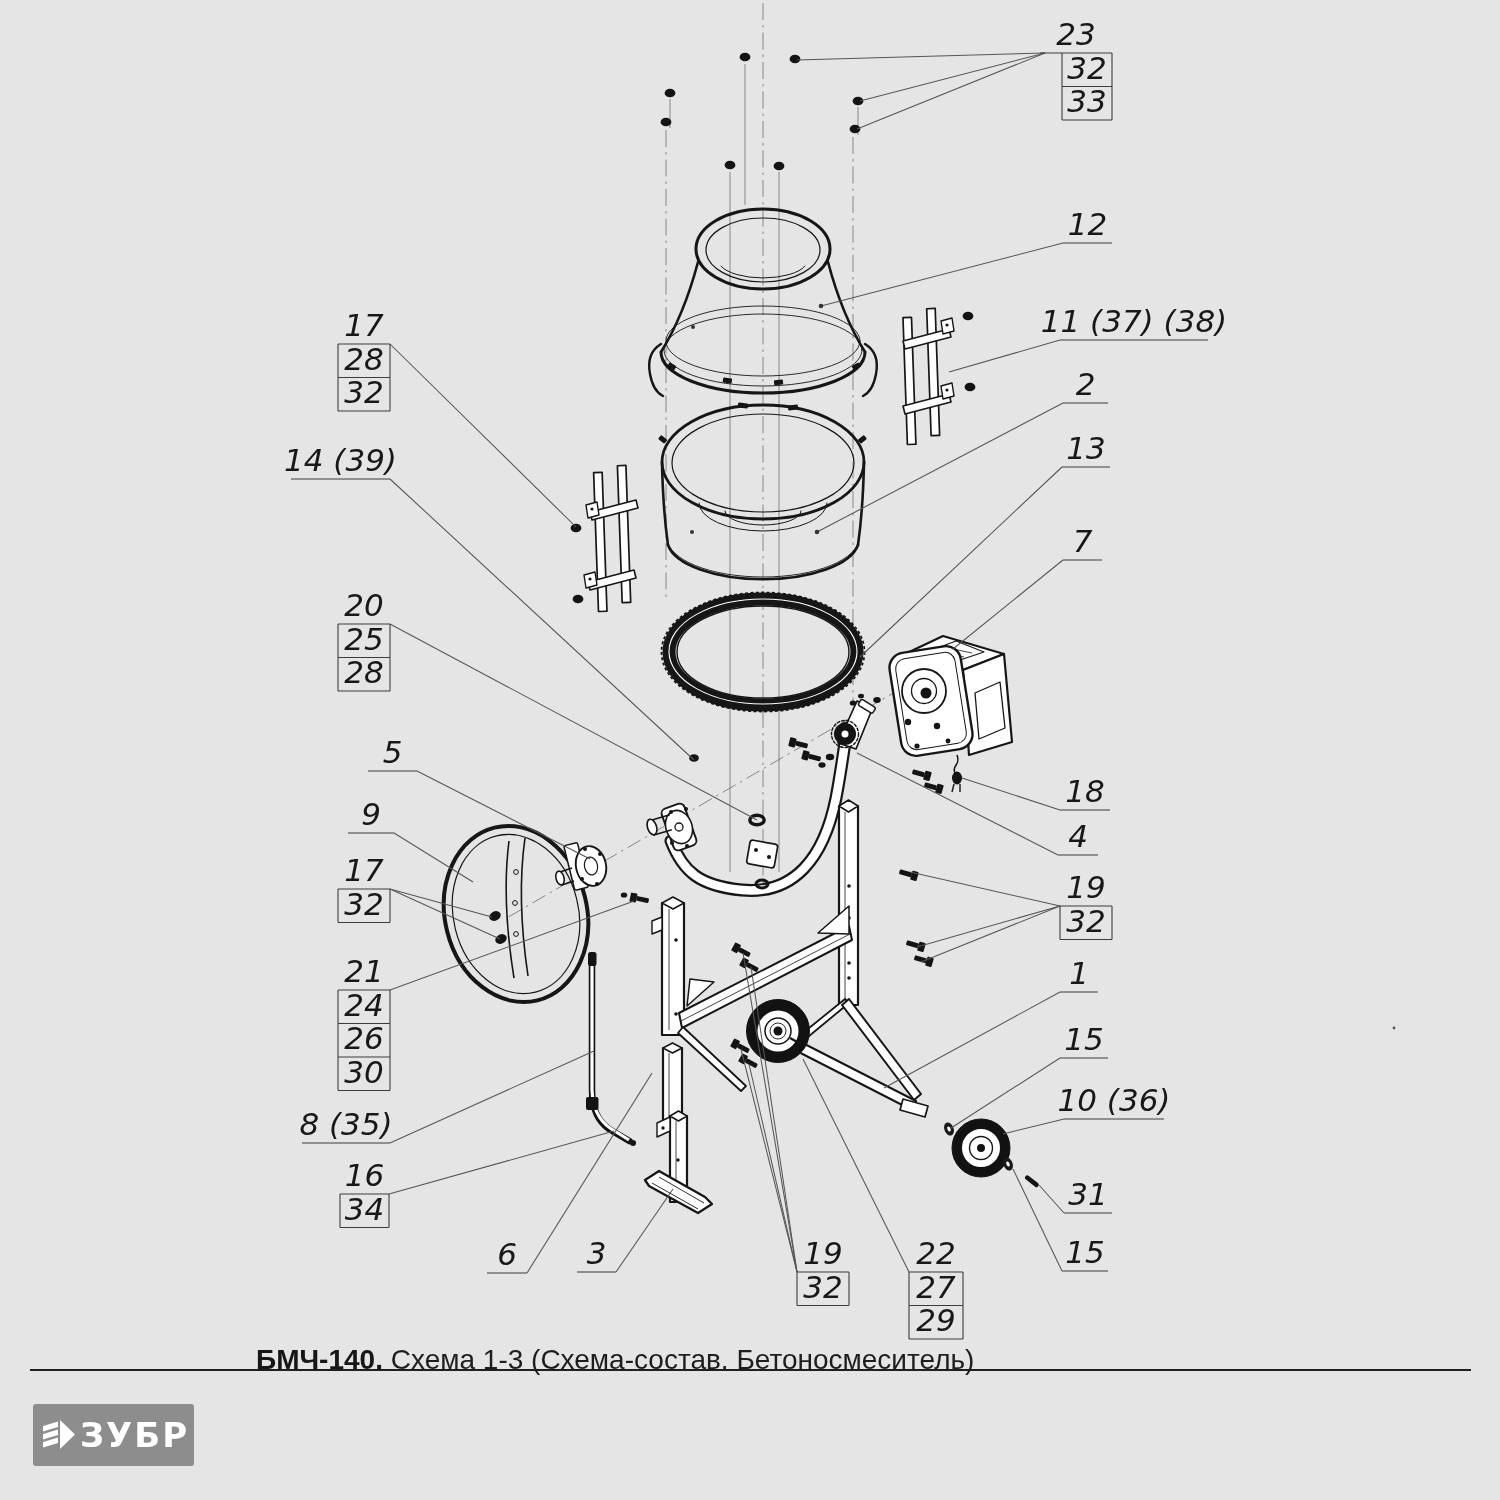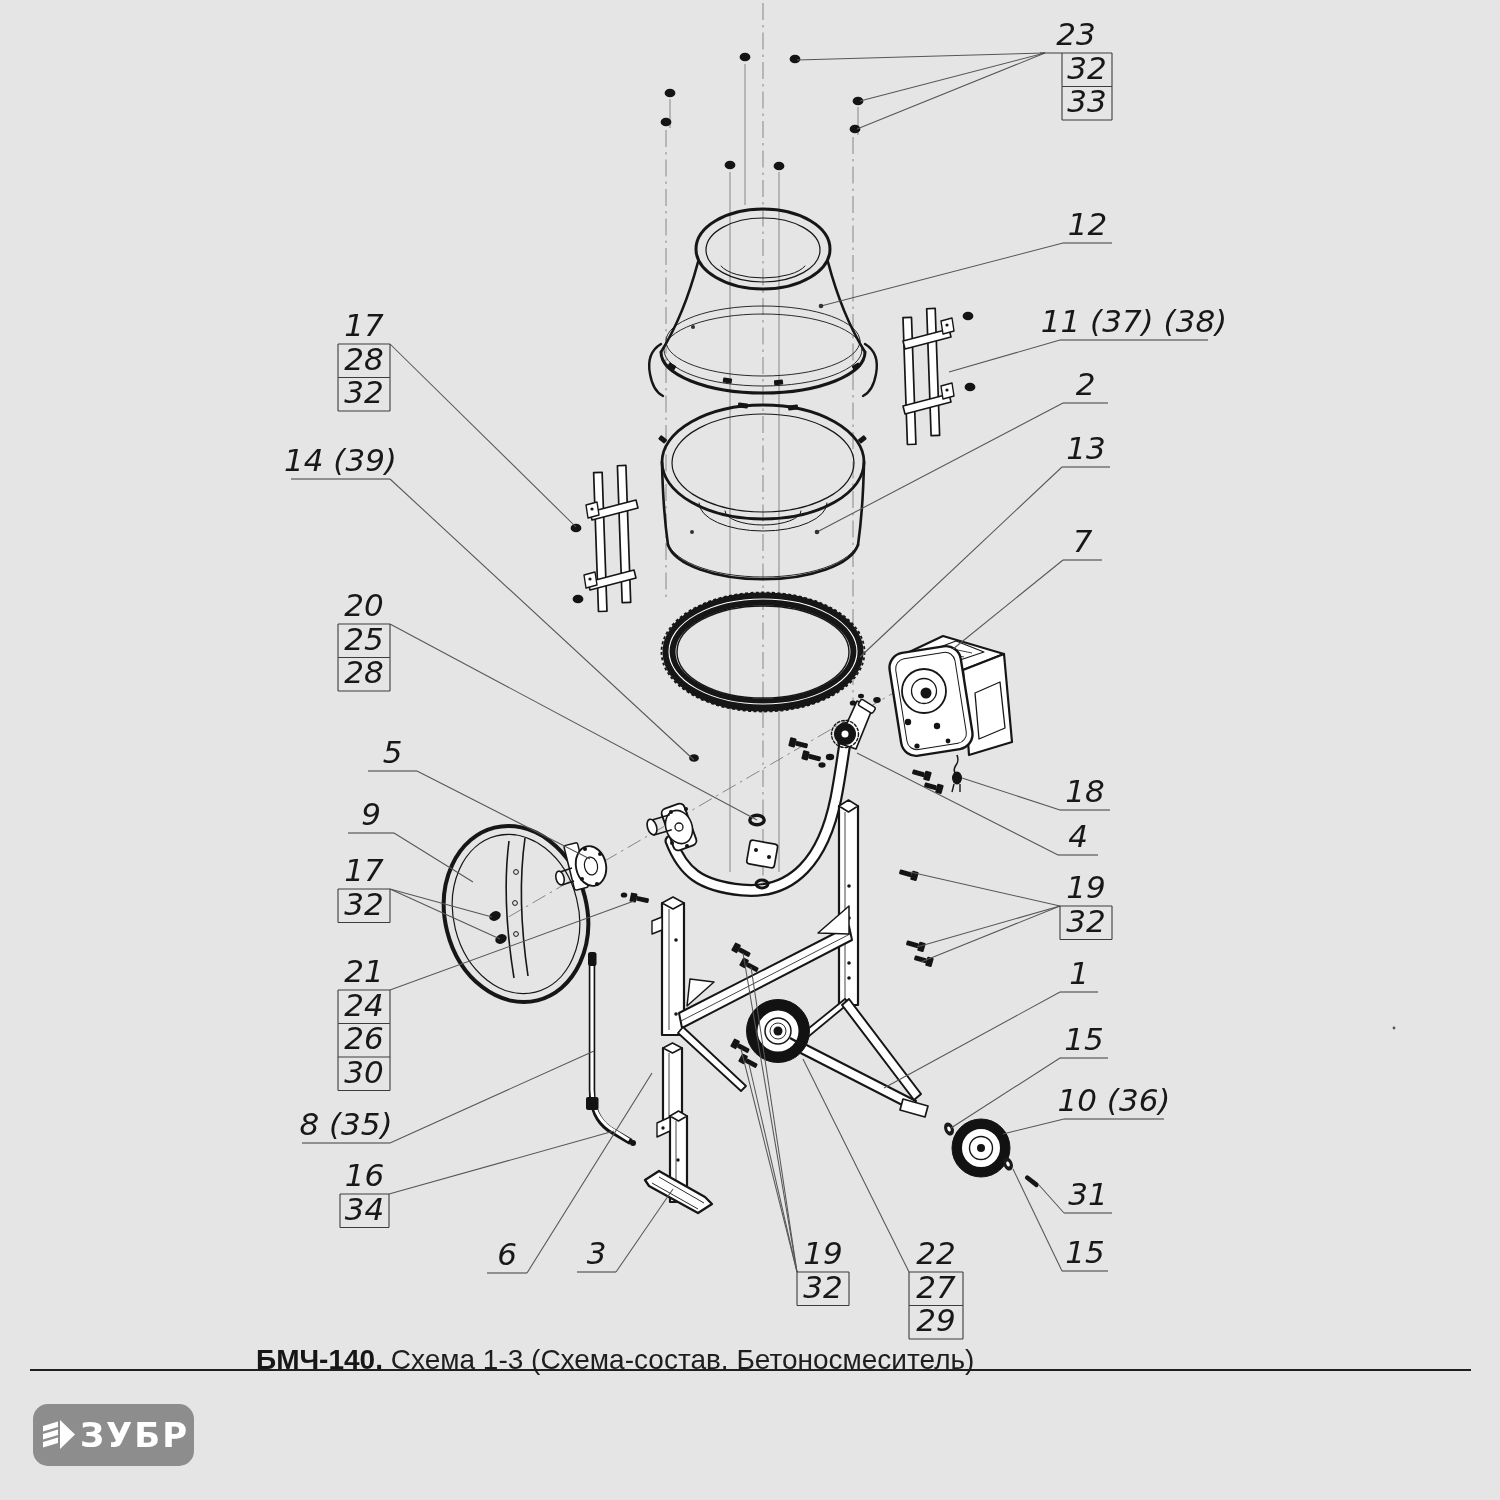--- a/index.html
+++ b/index.html
@@ -2,21 +2,21 @@
 <html><head>
 <meta charset="utf-8">
 <style>
   html,body{margin:0;padding:0;background:#fff}
   .page{position:relative;width:1500px;height:1500px;background:#e5e5e5;overflow:hidden;font-family:"DejaVu Sans",sans-serif}
   .page svg.dwg{position:absolute;left:0;top:0}
   .clbl{font-family:"DejaVu Sans",sans-serif;font-style:italic;font-size:31px;fill:#181818;text-anchor:middle}
   .cbox{stroke:#3c3c3c;stroke-width:1.1}
   .ldr{stroke:#565656;stroke-width:1.05}
   .sep{position:absolute;left:30px;top:1369px;width:1441px;height:0;border-top:2.5px solid #1f1f1f}
-  .logo{position:absolute;left:33px;top:1404px;width:161px;height:62px;background:#8d8d8d;border-radius:15px;
+  .logo{position:absolute;left:33px;top:1404px;width:161px;height:62px;background:#8d8d8d;border-radius:3px;
         display:flex;align-items:center;justify-content:center;gap:0}
   .logo-text{color:#fff;font-weight:bold;font-size:34px;letter-spacing:2px;line-height:1}
   .title{position:absolute;left:256px;top:1344px;font-size:28px;color:#161616;white-space:nowrap;
          font-family:"Liberation Sans",sans-serif}
   .model{font-weight:bold}
   .subtitle{font-weight:normal;color:#1e1e1e}
 </style>
 </head>
 <body>
 

